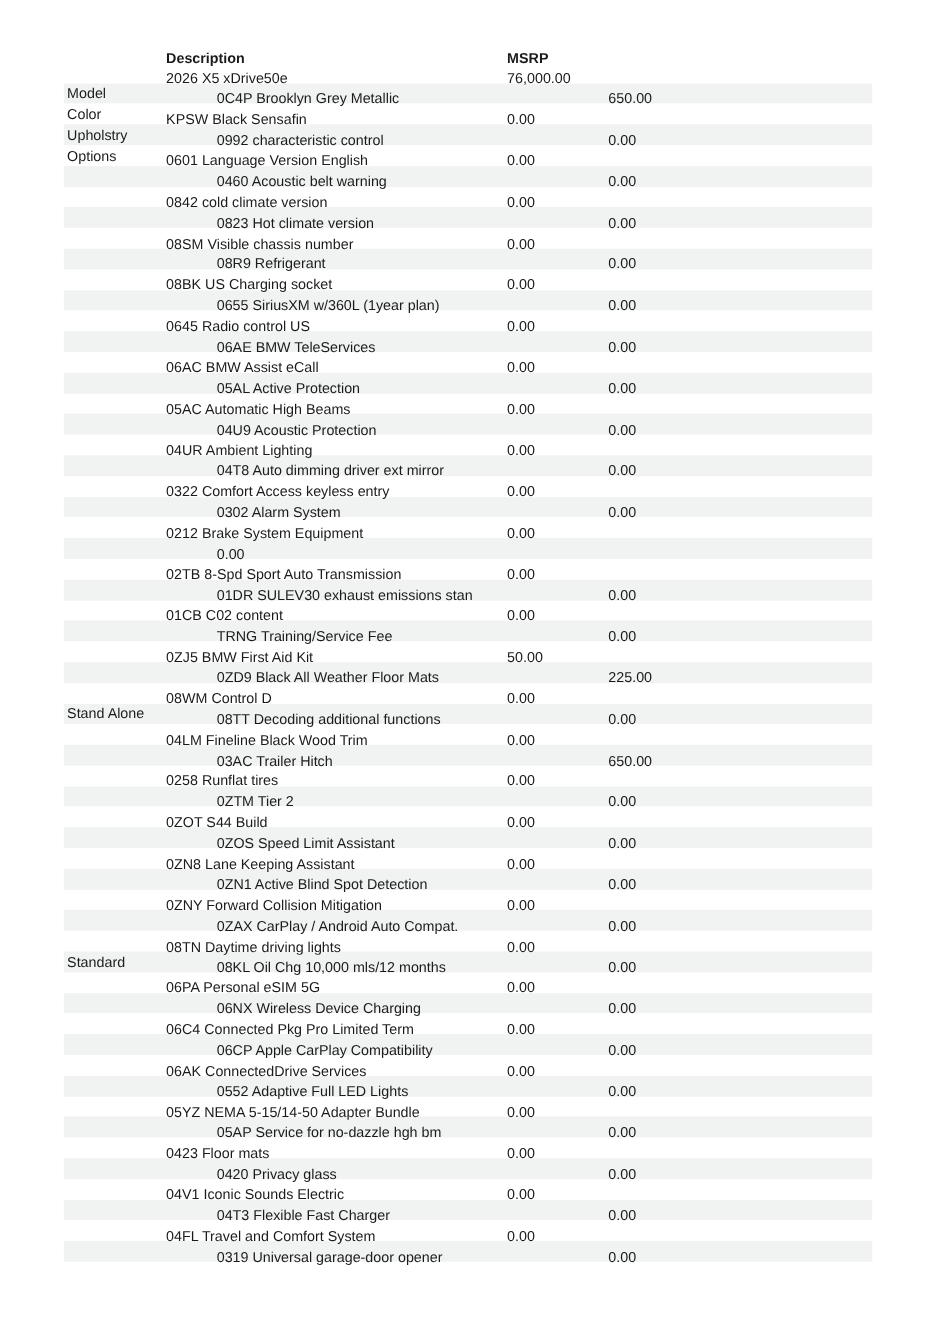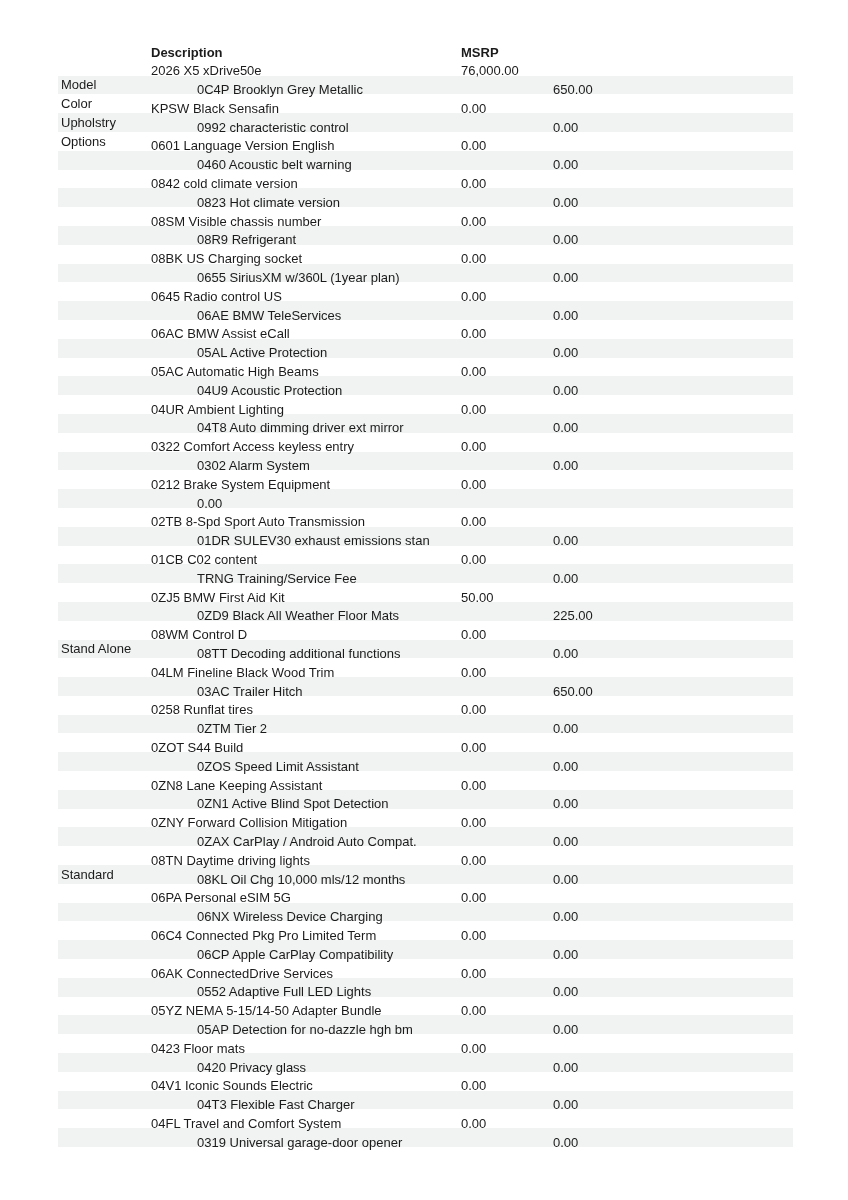--- a/index.html
+++ b/index.html
@@ -400,21 +400,21 @@
 
   <div class="row">
     <div class="cell cat"></div>
     <div class="cell desc">05YZ NEMA 5-15/14-50 Adapter Bundle</div>
     <div class="cell msrp">0.00</div>
     <div class="cell spacer"></div>
   </div>
 
   <div class="row striped">
     <div class="cell cat"></div>
-    <div class="cell desc">05AP Detection for no-dazzle hgh bm</div>
+    <div class="cell desc">05AP Service for no-dazzle hgh bm</div>
     <div class="cell msrp">0.00</div>
     <div class="cell spacer"></div>
   </div>
 
   <div class="row">
     <div class="cell cat"></div>
     <div class="cell desc">0423 Floor mats</div>
     <div class="cell msrp">0.00</div>
     <div class="cell spacer"></div>
   </div>

